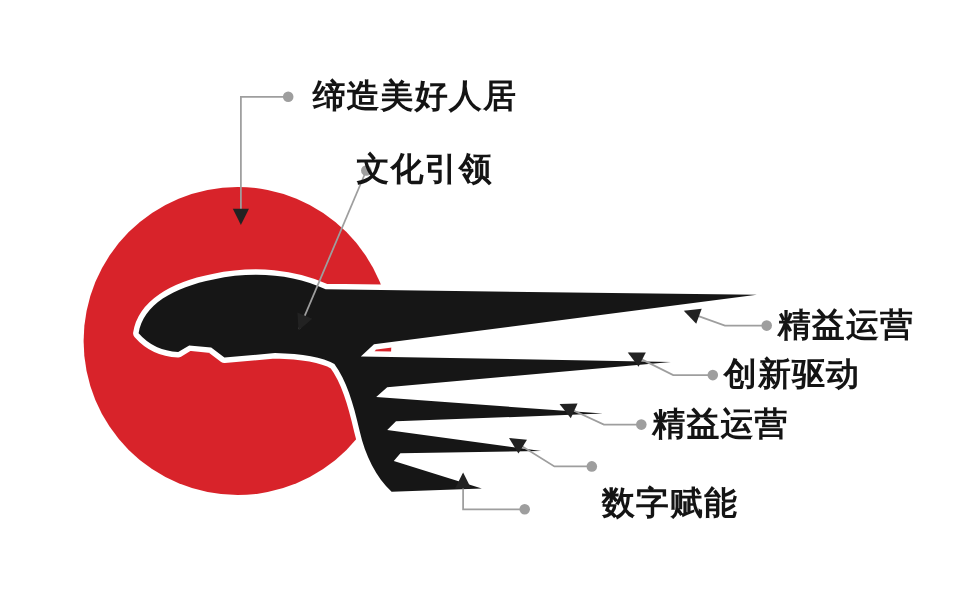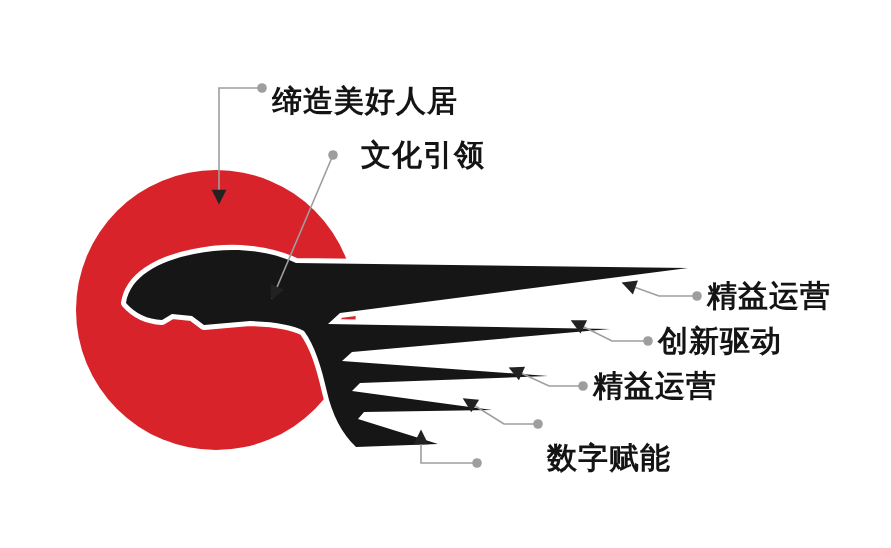--- a/index.html
+++ b/index.html
@@ -60,23 +60,23 @@
       <polyline class="callout-line" points="262,88 219,88 219,203" marker-start="url(#dt)" marker-end="url(#arw)"></polyline>
       <polyline class="callout-line" points="333,155 272,299" marker-start="url(#dt)" marker-end="url(#arw)"></polyline>
       <polyline class="callout-line" points="697,296 659,296 623,283" marker-start="url(#dt)" marker-end="url(#arw)"></polyline>
       <polyline class="callout-line" points="648,341 612,341 572,321" marker-start="url(#dt)" marker-end="url(#arw)"></polyline>
       <polyline class="callout-line" points="583,386 549,386 510,368" marker-start="url(#dt)" marker-end="url(#arw)"></polyline>
       <polyline class="callout-line" points="538,424 504,424 464,399" marker-start="url(#dt)" marker-end="url(#arw)"></polyline>
       <polyline class="callout-line" points="477,463 421,463 421,431" marker-start="url(#dt)" marker-end="url(#arw)"></polyline>
     </g>
   </svg>
 
-  <div class="callout-label" style="left:272px;top:88px;margin-top:13px;">缔造美好人居</div>
+  <div class="callout-label" style="left:284px;top:88px;">缔造美好人居</div>
 
-  <div class="callout-label" style="left:361px;top:155px;">文化引领</div>
+  <div class="callout-label" style="left:324px;top:155px;">文化引领</div>
 
   <div class="callout-label" style="left:707px;top:296px;">精益运营</div>
 
   <div class="callout-label" style="left:658px;top:341px;">创新驱动</div>
 
   <div class="callout-label" style="left:593px;top:386px;">精益运营</div>
 
   <div class="callout-label" style="left:547px;top:424px;margin-top:34px;">数字赋能</div>
 
 

